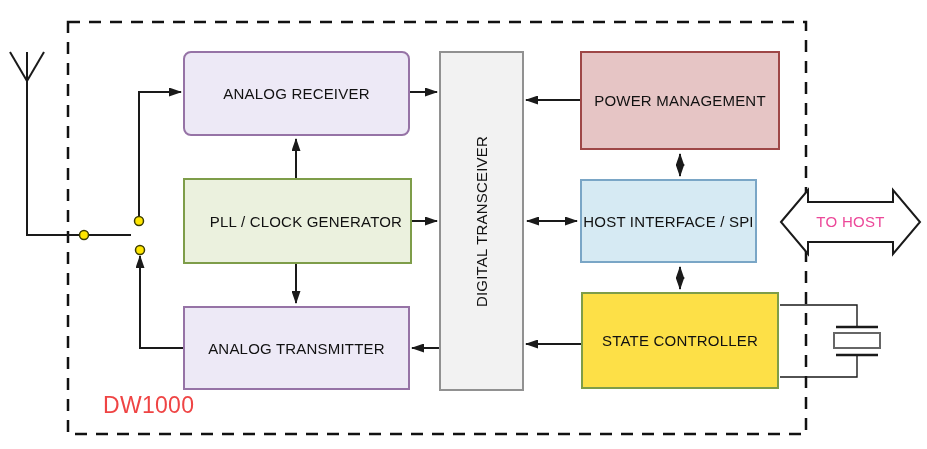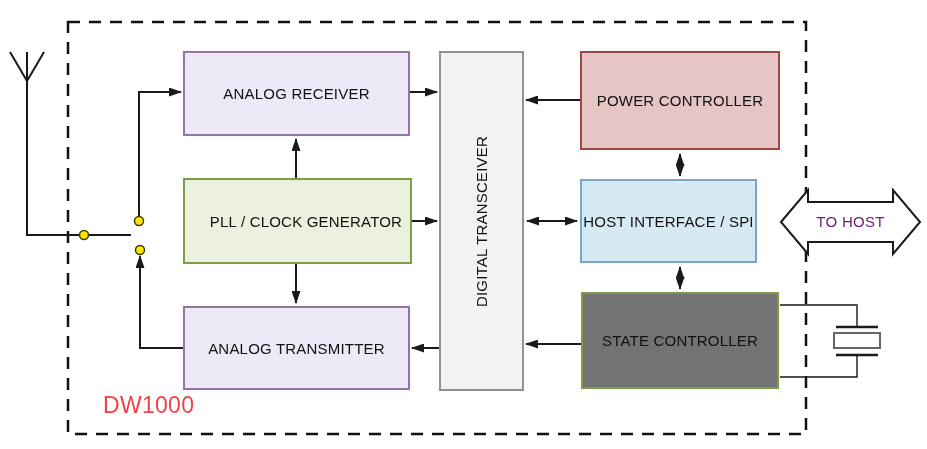--- a/index.html
+++ b/index.html
@@ -53,21 +53,21 @@
     white-space: nowrap;
   }
   .tohost-label {
     position: absolute;
     left: 793px;
     top: 213px;
     width: 115px;
     text-align: center;
     font-size: 15px;
     letter-spacing: 0.3px;
-    color: #701a75;
+    color: #ec4899;
     white-space: nowrap;
   }
 </style>
 </head>
 <body>
 
 <div class="stage">
 
   <svg class="wires" width="927" height="449" viewBox="0 0 927 449">
     <defs>
@@ -118,45 +118,45 @@
       <path d="M780,305 L857,305 L857,327" fill="none" stroke="#1a1a1a" stroke-width="1.4"></path>
       <path d="M857,355 L857,377 L780,377" fill="none" stroke="#1a1a1a" stroke-width="1.4"></path>
       <path d="M836,327 L878,327" fill="none" stroke="#1a1a1a" stroke-width="2.5"></path>
       <path d="M836,355 L878,355" fill="none" stroke="#1a1a1a" stroke-width="2.5"></path>
       <rect x="834" y="333" width="46" height="15" fill="#ffffff" stroke="#666666" stroke-width="2"></rect>
     </g>
 
     <polygon points="781,222 808,190 808,202 893,202 893,190 920,222 893,254 893,242 808,242 808,254" fill="#ffffff" stroke="#1a1a1a" stroke-width="2"></polygon>
   </svg>
 
-  <div class="block" style="left: 183px; top: 51px; width: 227px; height: 85px; background-color: rgb(237, 233, 246); border-color: rgb(150, 115, 166);">
+  <div class="block" style="left: 183px; top: 51px; width: 227px; height: 85px; background-color: rgb(237, 233, 246); border-color: rgb(150, 115, 166); border-radius: 8px;">
     <span>ANALOG RECEIVER</span>
   </div>
 
   <div class="block" style="left: 183px; top: 178px; width: 229px; height: 86px; background-color: rgb(235, 241, 222); border-color: rgb(126, 157, 73); padding-left: 17px;">
     <span>PLL / CLOCK GENERATOR</span>
   </div>
 
   <div class="block" style="left: 183px; top: 306px; width: 227px; height: 84px; background-color: rgb(237, 233, 246); border-color: rgb(150, 115, 166);">
     <span>ANALOG TRANSMITTER</span>
   </div>
 
   <div class="block vertical" style="left: 439px; top: 51px; width: 85px; height: 340px; background-color: rgb(242, 242, 242); border-color: rgb(145, 145, 145);">
     <span>DIGITAL TRANSCEIVER</span>
   </div>
 
   <div class="block" style="left: 580px; top: 51px; width: 200px; height: 99px; background-color: rgb(230, 197, 197); border-color: rgb(158, 71, 71);">
-    <span>POWER CONTROLLER</span>
+    <span>POWER MANAGEMENT</span>
   </div>
 
   <div class="block" style="left: 580px; top: 179px; width: 177px; height: 84px; background-color: rgb(214, 234, 243); border-color: rgb(122, 166, 198);">
     <span>HOST INTERFACE / SPI</span>
   </div>
 
-  <div class="block" style="left: 581px; top: 292px; width: 198px; height: 97px; background-color: #737373; border-color: rgb(126, 157, 73);">
+  <div class="block" style="left: 581px; top: 292px; width: 198px; height: 97px; background-color: #fde047; border-color: rgb(126, 157, 73);">
     <span>STATE CONTROLLER</span>
   </div>
 
   <div class="chip-label">DW1000</div>
 
   <div class="tohost-label">TO HOST</div>
 
 </div>
 
 </body></html>

